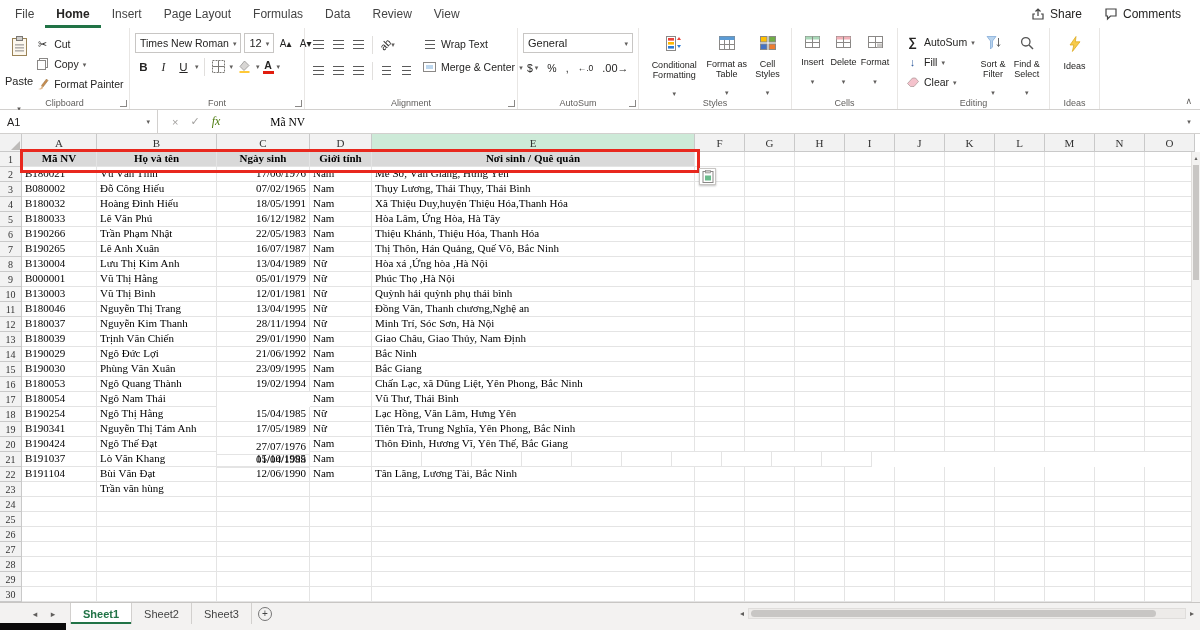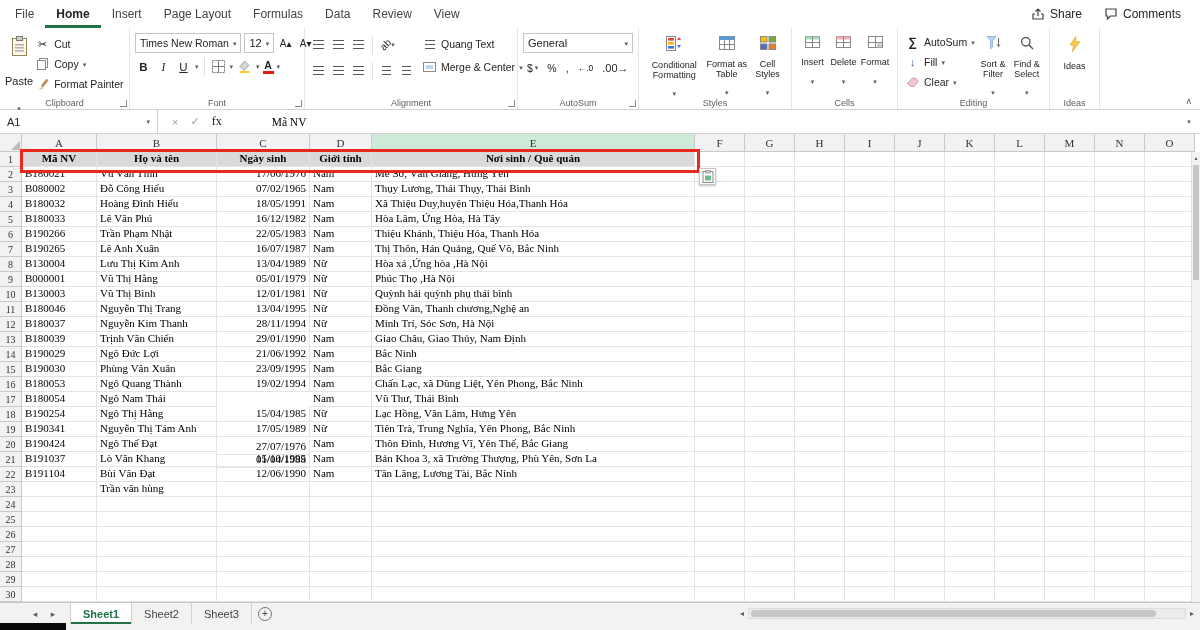--- a/index.html
+++ b/index.html
@@ -34,21 +34,21 @@
   .acolor{display:flex;flex-direction:column;align-items:center;gap:1px}
   .acolor .al{font-size:10.5px;line-height:10px;font-weight:600}
   .acolor .abar{width:11px;height:3px;background:#E11D0E}
   .nbtn{height:19px;display:flex;align-items:center;gap:2px;padding:0 4px;font-size:10.5px;color:#252423}
   .paste-btn{width:44px;display:flex;flex-direction:column;align-items:center;gap:18px;font-size:11px;padding-top:4px;color:#252423}
   #ribbon-collapse{position:absolute;right:8px;bottom:3px;color:#605E5C;font-size:9px}
   
   #formulabar{position:absolute;top:110px;left:0;right:0;height:24px;background:#fff;border-bottom:1px solid #D2D0CE;display:flex;align-items:stretch}
   #name-box{width:158px;border-right:1px solid #D2D0CE;display:flex;align-items:center;justify-content:space-between;padding:0 7px;font-size:11px}
   #fb-btns{display:flex;align-items:center;gap:12px;padding:0 14px;font-size:11px;color:#A19F9D}
-  #fb-btns .fx{font-family:"Liberation Serif","DejaVu Serif",serif;color:#0f172a;font-size:12px}
+  #fb-btns .fx{font-family:"Liberation Serif","DejaVu Serif",serif;font-style:italic;color:#4d7c0f;font-size:12px}
   #formula-input{flex:1;display:flex;align-items:center;padding-left:36px;font-family:"Liberation Serif","DejaVu Serif",serif;font-size:11.5px;color:#000}
   #fb-expand{width:22px;display:flex;align-items:center;justify-content:center;color:#605E5C}
   
   #sheet{position:absolute;top:134px;left:0;right:0;bottom:28px;background:#fff;overflow:hidden}
   #corner{position:absolute;left:0;top:0;width:22px;height:18px;background:#F2F2F2;border-right:1px solid #C9C9C9;border-bottom:1px solid #C9C9C9}
   #corner:after{content:"";position:absolute;right:1px;bottom:1px;border-left:9px solid transparent;border-bottom:9px solid #BDBBB9}
   #col-headers{position:absolute;left:22px;top:0;height:18px;display:flex}
   .colhdr{flex:0 0 auto;height:18px;border-right:1px solid #C9C9C9;border-bottom:1px solid #C9C9C9;background:#F2F2F2;display:flex;align-items:center;justify-content:center;font-family:"Liberation Serif","DejaVu Serif",serif;font-size:11px;color:#333}
   .colhdr.sel{background:#CDEAD8;box-shadow:inset 0 -2px 0 #26A269}
   #grid-body{position:absolute;left:0;top:18px;right:0}
@@ -232,21 +232,21 @@
         <span class="tbtn">
             <span class="bars" style="width:9px"></span>
           </span>
       </div>
     </div>
     <div class="col" style="gap:5px;margin-left:5px;padding-top:3px">
       <div class="sbtn">
         <span class="ic">
             <span class="bars" style="width:10px"></span>
           </span>
-        <span>Quang Text</span>
+        <span>Wrap Text</span>
       </div>
       <div class="sbtn">
         <span class="ic">
           <svg width="13" height="10" viewBox="0 0 13 10">
               <rect x="0.5" y="0.5" width="12" height="9" fill="#fff" stroke="#8A8886"></rect>
               <rect x="3" y="3" width="7" height="4" fill="#BDD7EE"></rect>
             </svg>
         </span>
         <span>Merge &amp; Center</span>
         <span class="dd">▾</span>
@@ -805,21 +805,20 @@
         <div class="cell" style="width: 50px;"></div>
         <div class="cell" style="width: 50px;"></div>
         <div class="cell" style="width: 50px;"></div>
       </div>
       <div class="grow">
         <div class="rownum">21</div>
         <div class="cell" style="width: 75px;">B191037</div>
         <div class="cell" style="width: 120px;">Lò Văn Khang</div>
         <div class="cell rightal" style="width: 93px;">15/10/1995</div>
         <div class="cell" style="width: 62px;">Nam</div>
-        <div class="cell" style="width: 323px;">Bản Khoa 3, xã Trường Thượng, Phù Yên, Sơn La</div>
         <div class="cell" style="width: 50px;"></div>
         <div class="cell" style="width: 50px;"></div>
         <div class="cell" style="width: 50px;"></div>
         <div class="cell" style="width: 50px;"></div>
         <div class="cell" style="width: 50px;"></div>
         <div class="cell" style="width: 50px;"></div>
         <div class="cell" style="width: 50px;"></div>
         <div class="cell" style="width: 50px;"></div>
         <div class="cell" style="width: 50px;"></div>
         <div class="cell" style="width: 50px;"></div>

